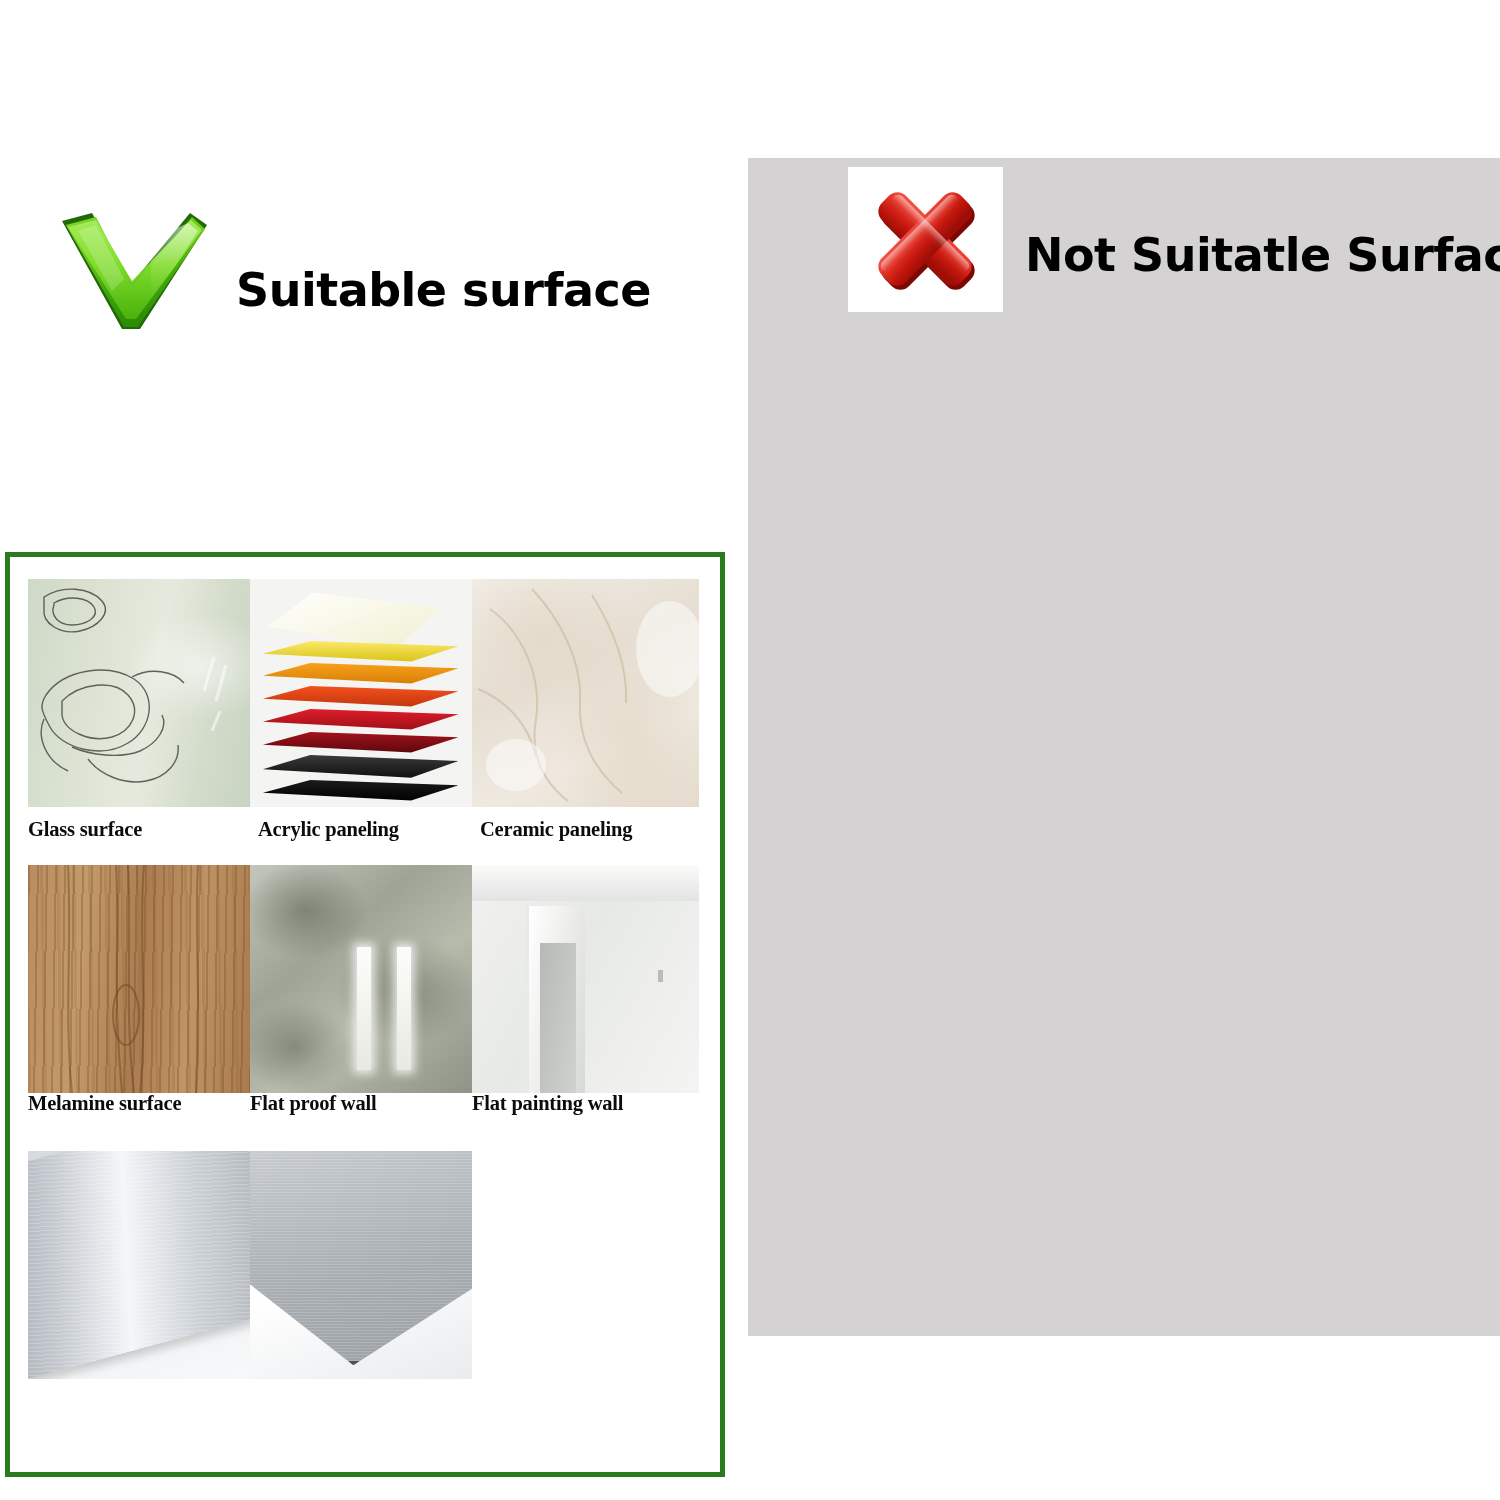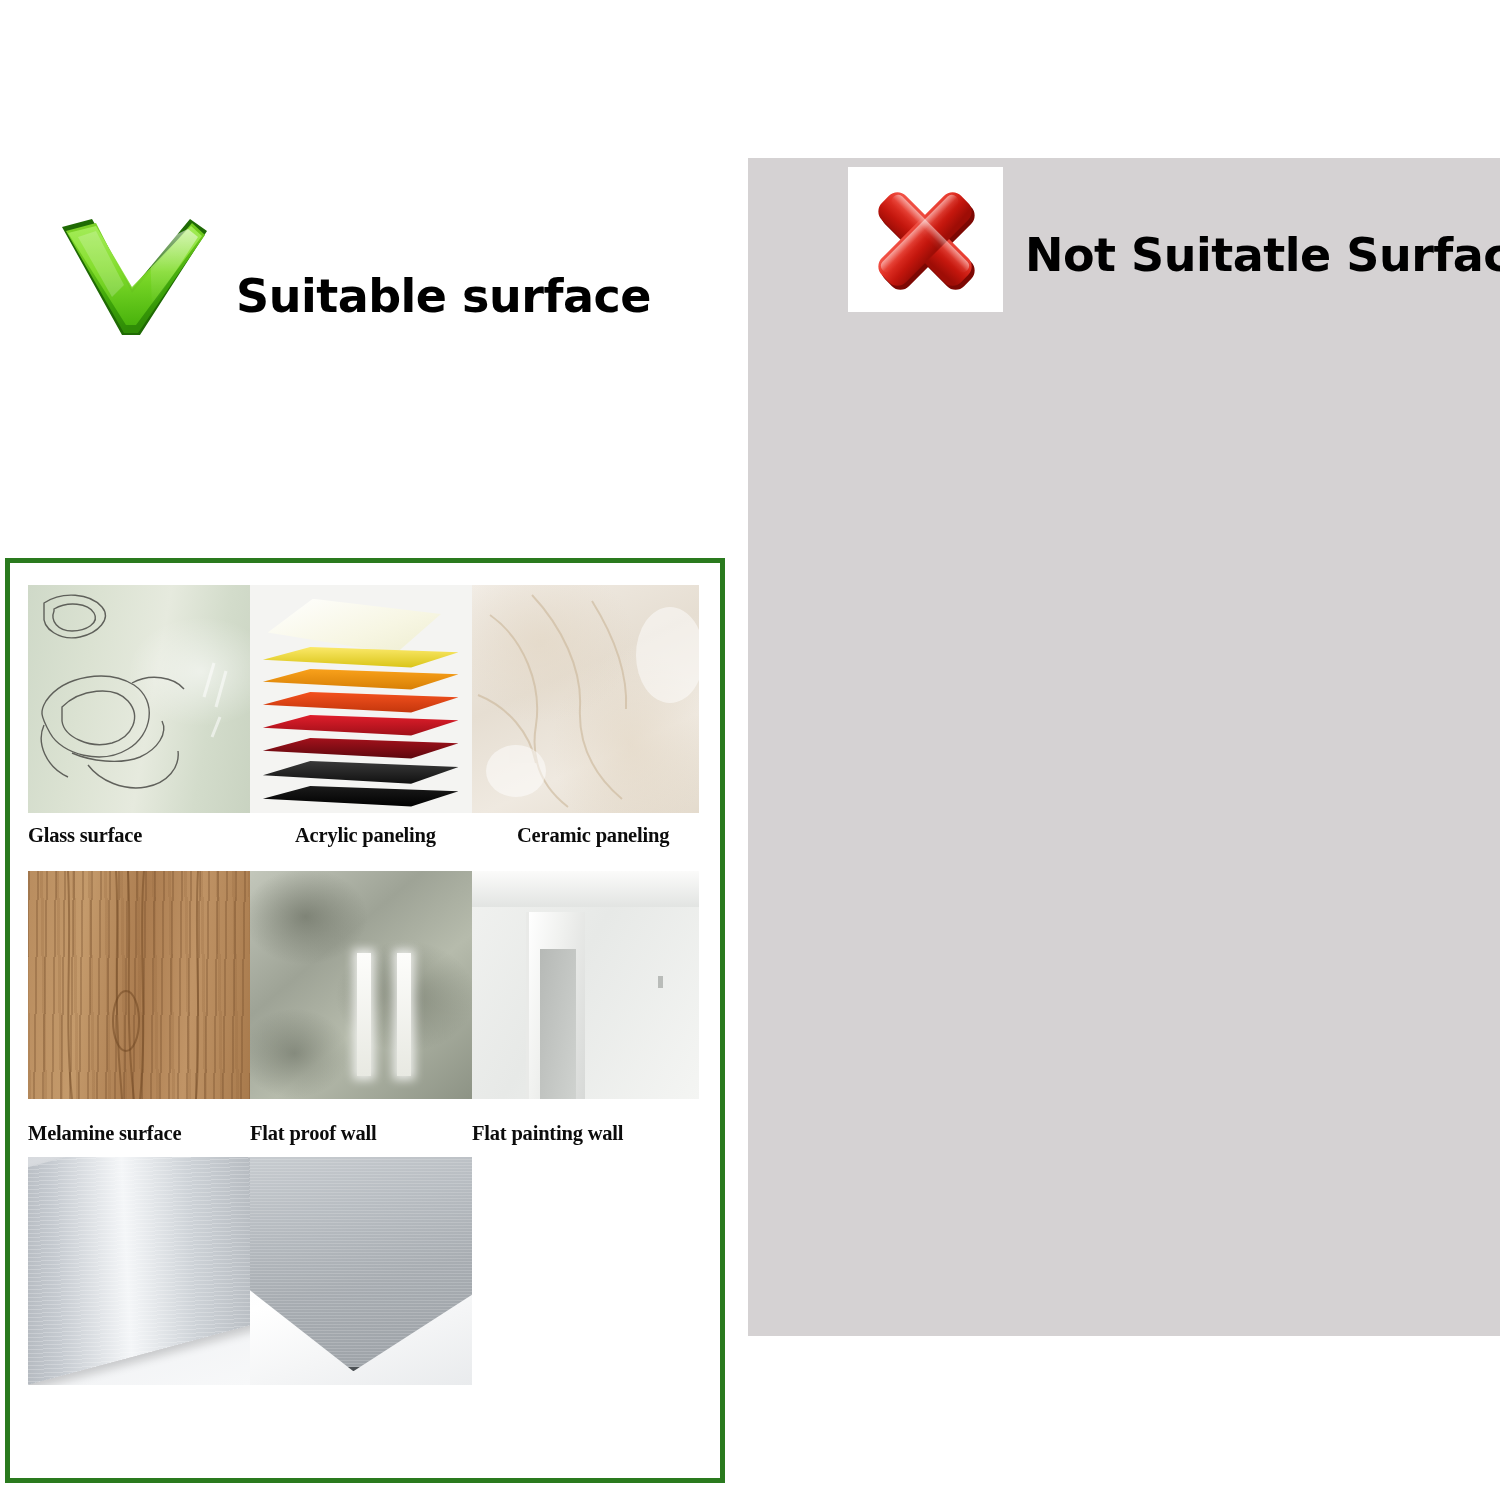--- a/index.html
+++ b/index.html
@@ -20,21 +20,21 @@
   .panel-right-bg {
     position: absolute;
     left: 748px; top: 158px;
     width: 752px; height: 1178px;
     background: #d5d2d3;
   }
 
   .panel {
     position: absolute;
   }
-  .panel-left  { left: 0px;   top: 190px; width: 740px; }
+  .panel-left  { left: 0px;   top: 184px; width: 740px; }
   .panel-right { left: 770px; top: 150px; width: 730px; }
 
   
   .header {
     position: relative;
     height: 178px;
     display: flex;
     align-items: center;
   }
   .header-left  { padding-left: 52px; }
@@ -316,21 +316,21 @@
                     <ellipse cx="198" cy="70" rx="34" ry="48"></ellipse>
                     <ellipse cx="44" cy="186" rx="30" ry="26"></ellipse>
                   </g>
                 </svg>
               </div>
             </div>
           </div>
         </div>
         <div class="row" style="height:42px; align-items:flex-start; padding-top:12px;">
           <div class="caption" style="width:230px;">Glass surface</div>
-          <div class="caption" style="width:222px;margin-left:37px;">Acrylic paneling</div>
+          <div class="caption" style="width:222px;">Acrylic paneling</div>
           <div class="caption" style="width:227px;">Ceramic paneling</div>
         </div>
 
         <div class="row lrow2" style="margin-top:16px;">
           <div class="cell">
             <div class="thumb t1">
               <div class="art-wood">
                 <svg viewBox="0 0 222 228" preserveAspectRatio="none">
                   <g fill="none" stroke="#6b431f" stroke-width="2" opacity="0.45">
                     <path d="M88,0 C92,60 84,120 94,228"></path>
@@ -356,21 +356,21 @@
             <div class="thumb t3">
               <div class="art-flatwall">
                 <div class="ceil"></div>
                 <div class="door"></div>
                 <div class="doorin"></div>
                 <div class="sw"></div>
               </div>
             </div>
           </div>
         </div>
-        <div class="row" style="height:42px; align-items:flex-start; padding-top:24px;">
+        <div class="row" style="height:42px; align-items:flex-start; padding-top:0;">
           <div class="caption" style="width:222px;">Melamine surface</div>
           <div class="caption" style="width:222px;">Flat proof wall</div>
           <div class="caption" style="width:227px;">Flat painting wall</div>
         </div>
 
         <div class="row lrow3" style="margin-top:16px;">
           <div class="cell">
             <div class="thumb t1">
               <div class="art-steel">
                   <div class="plate"></div>

